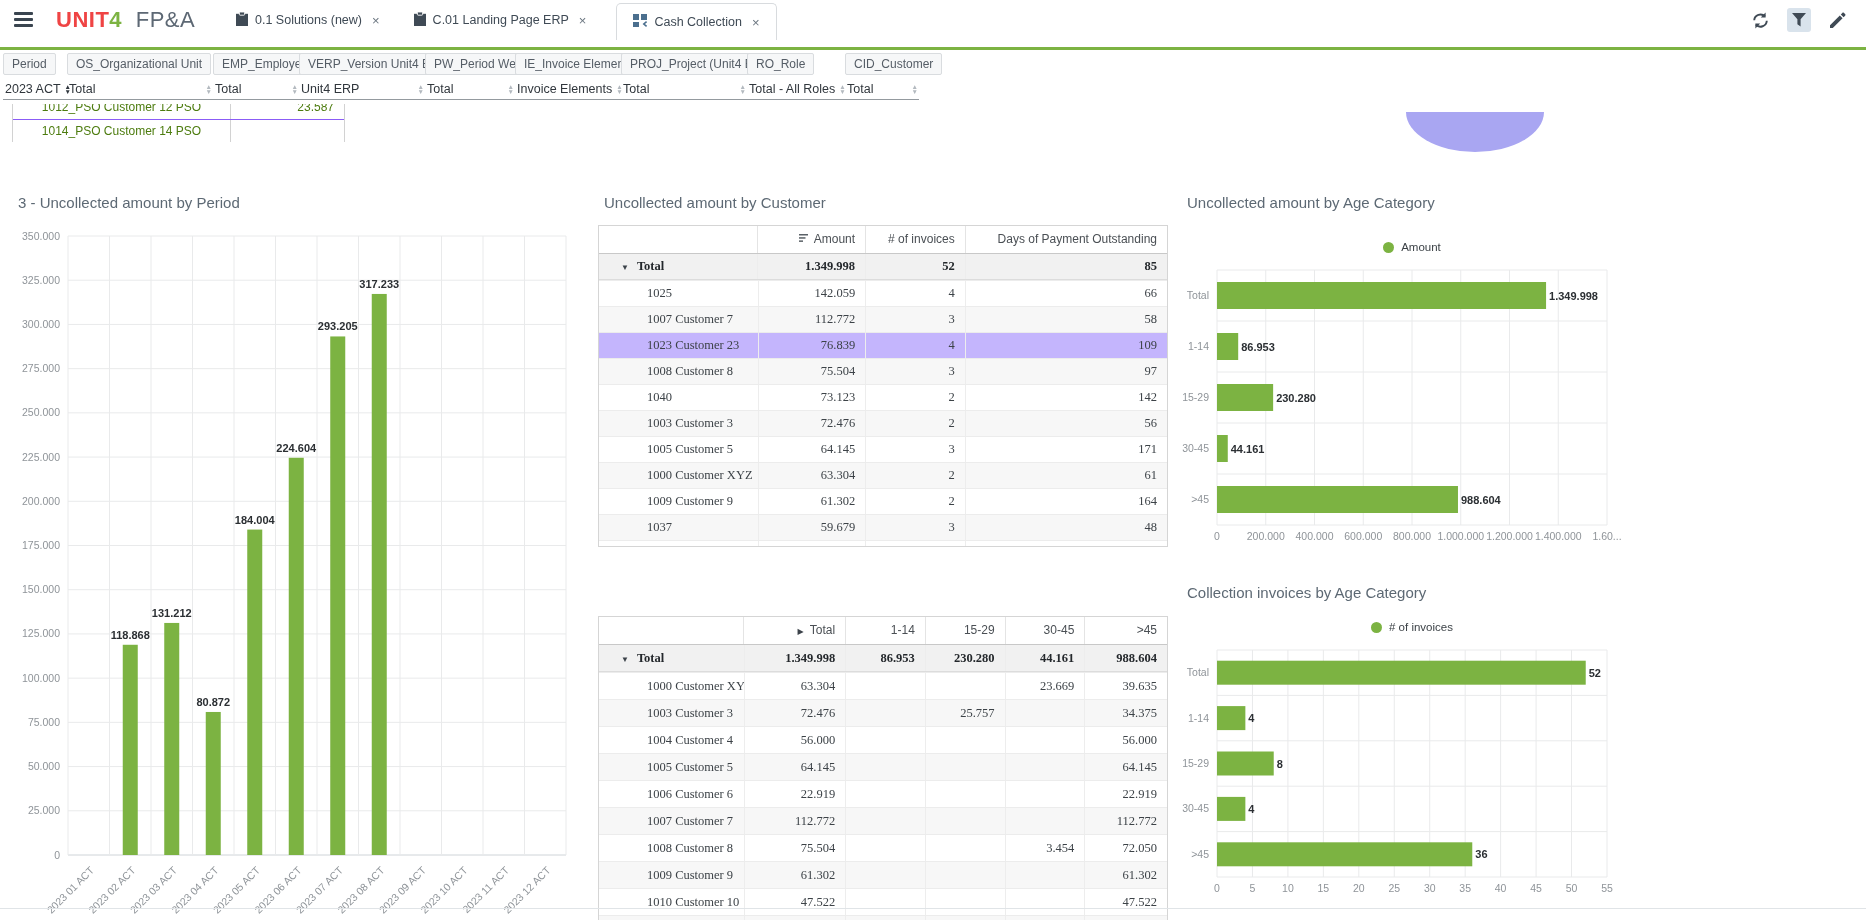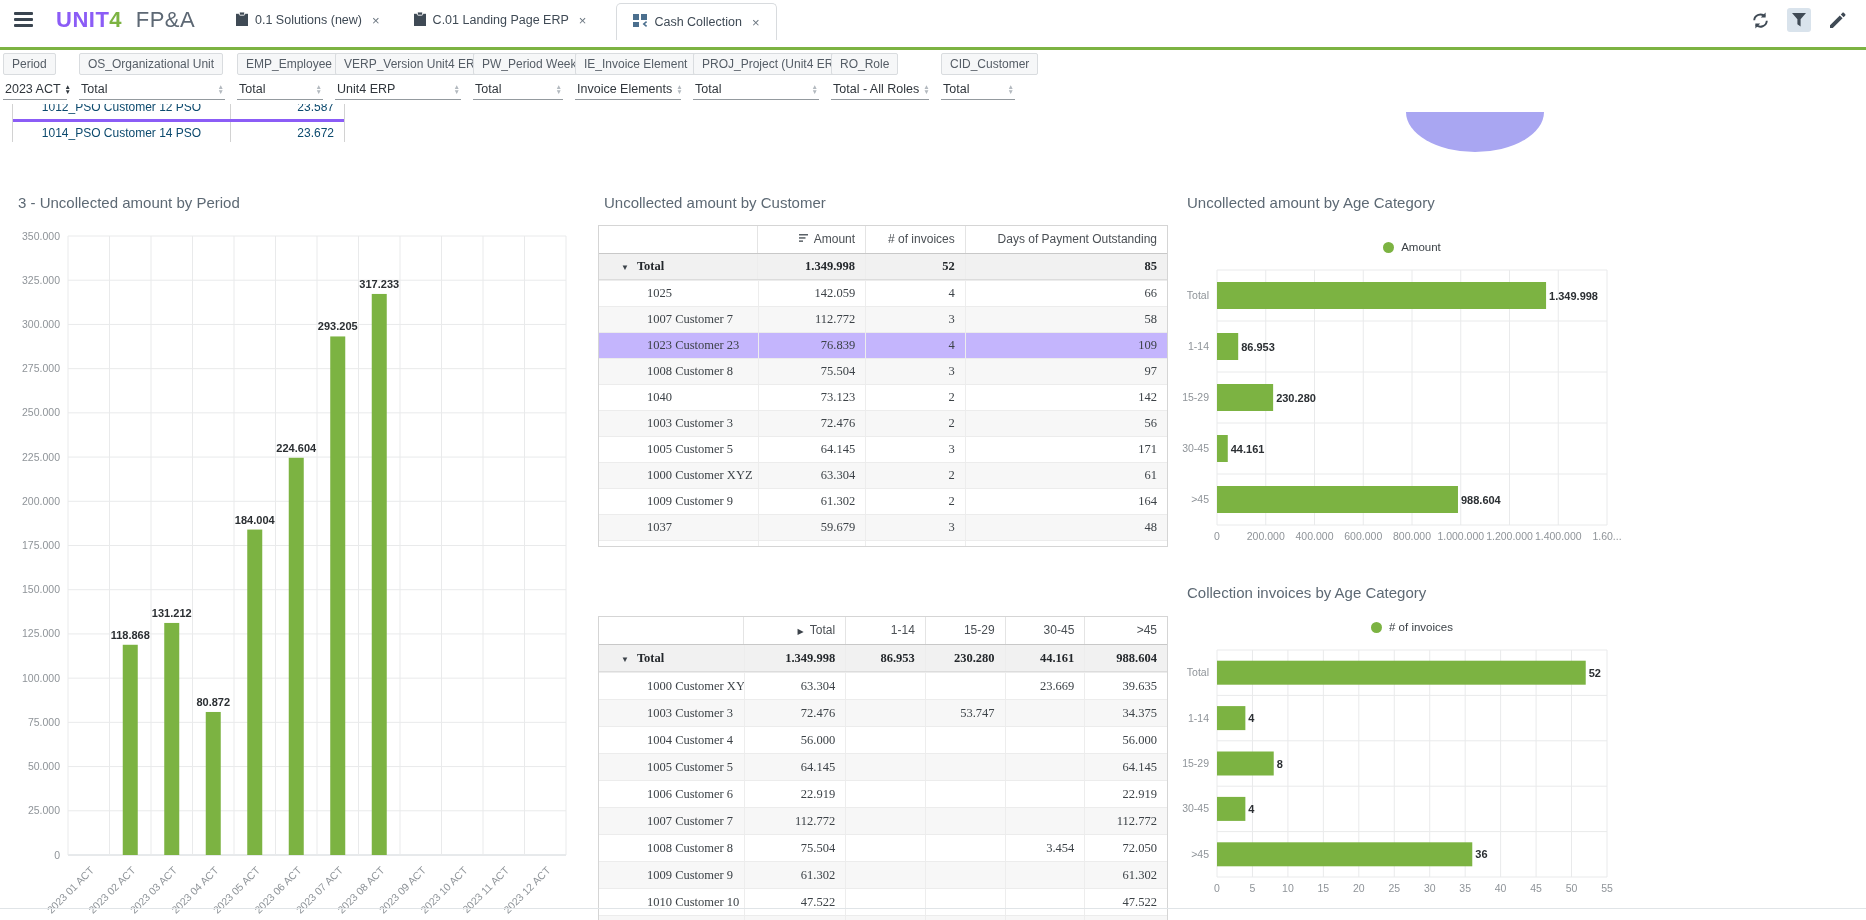--- a/index.html
+++ b/index.html
@@ -3,46 +3,46 @@
 <meta charset="utf-8">
 <style>
   * { margin:0; padding:0; box-sizing:border-box; }
   html,body { width:1866px; height:920px; background:#fff; overflow:hidden;
     font-family:"Liberation Sans", sans-serif; }
   
   .topbar{position:absolute;left:0;top:0;width:1866px;height:40px;background:#fff;}
   .hamburger{position:absolute;left:14px;top:12px;width:20px;height:16px;cursor:pointer;}
   .hamburger span{display:block;width:19px;height:2.6px;background:#3a4550;border-radius:1px;margin-bottom:3.6px;}
   .logo{position:absolute;left:56px;top:7px;font-size:22px;font-weight:bold;letter-spacing:.5px;}
-  .lg-unit{color:#8b5cf6;text-align:right;} .lg-4{color:#7cb342;} 
+  .lg-unit{color:#ef4444;text-align:right;} .lg-4{color:#7cb342;} 
   .lg-prod{color:#5d6874;font-weight:normal;margin-left:7px;margin-top:8px;}
   .tabs{position:absolute;left:232px;top:0;height:40px;display:flex;align-items:stretch;gap:26px;}
   .tab{display:flex;align-items:center;gap:7px;font-size:12.5px;color:#3f4a55;cursor:pointer;padding:0 4px;}
   .tab.active{border:1px solid #d8dbde;border-bottom:none;border-radius:5px 5px 0 0;background:#fff;padding:0 16px;margin-top:3px;}
   .tab .x{color:#6b7680;font-size:13px;margin-left:3px;}
   .actions{position:absolute;right:16px;top:0;height:40px;display:flex;align-items:center;gap:15px;}
   .act{display:flex;align-items:center;justify-content:center;width:24px;height:24px;cursor:pointer;}
   .act.hl{background:#d9e3ec;border-radius:3px;}
   
   .green-line{position:absolute;left:0;top:47px;width:1866px;height:3px;}
   
-  .filterbar{position:absolute;left:3px;top:53px;display:flex;gap:12px;align-items:flex-end;}
+  .filterbar{position:absolute;left:3px;top:53px;display:flex;gap:0;align-items:flex-end;}
   .fgroup{display:flex;flex-direction:column;}
   .fchip{align-self:flex-start;background:#f6f7f8;border:1px solid #d9dcdf;border-radius:2px;
     padding:3px 8px;font-size:12px;color:#555d66;white-space:nowrap;cursor:pointer;}
   .fdrop{margin-top:7px;border-bottom:1px solid #949a9f;padding:0 1px 3px 2px;display:flex;
     justify-content:space-between;align-items:center;cursor:pointer;}
   .fval{font-size:12.5px;color:#30363c;white-space:nowrap;}
   .spin{display:flex;flex-direction:column;font-size:6.5px;line-height:5.5px;color:#b3b9bf;margin-left:4px;}
   .spin.dark{color:#2f363d;}
   
   .peek{position:absolute;left:12px;top:104px;width:333px;height:38px;overflow:hidden;}
   .peek-in{position:relative;top:-9px;border:1px solid #d2d2d2;background:#fff;}
-  .peek-row{display:flex;height:23px;line-height:23px;font-size:12px;color:#0c4a6e;}
-  .peek-row + .peek-row{border-top:3px solid #8b5cf6;}
+  .peek-row{display:flex;height:23px;line-height:23px;font-size:12px;color:#4d7c0f;}
+  .peek-row + .peek-row{border-top:1px solid #8b5cf6;flex-direction:column;}
   .peek-name{width:218px;text-align:center;border-right:1px solid #d2d2d2;}
   .peek-val{flex:1;text-align:right;padding-right:10px;}
   
   .sect-title{position:absolute;font-size:15px;color:#5d6974;white-space:nowrap;}
   
   svg{position:absolute;overflow:visible;}
   svg text{font-family:"Liberation Sans",sans-serif;}
   .ax{font-size:10.5px;fill:#8f9499;}
   .blabel{font-size:11px;font-weight:bold;fill:#2b2f33;}
   .legend{position:absolute;left:1217px;width:390px;display:flex;justify-content:center;
@@ -420,21 +420,21 @@
       <div class="td num" style="width: 102px;">63.304</div>
       <div class="td num" style="width: 80px;"></div>
       <div class="td num" style="width: 80px;"></div>
       <div class="td num" style="width: 80px;">23.669</div>
       <div class="td num" style="width: 83px;">39.635</div>
     </div>
     <div class="tr" style="height: 27px; line-height: 26px; background: rgb(247, 247, 247);">
       <div class="td" style="width: 145px; padding-left: 48px;">1003 Customer 3</div>
       <div class="td num" style="width: 102px;">72.476</div>
       <div class="td num" style="width: 80px;"></div>
-      <div class="td num" style="width: 80px;">53.747</div>
+      <div class="td num" style="width: 80px;">25.757</div>
       <div class="td num" style="width: 80px;"></div>
       <div class="td num" style="width: 83px;">34.375</div>
     </div>
     <div class="tr" style="height: 27px; line-height: 26px; background: rgb(255, 255, 255);">
       <div class="td" style="width: 145px; padding-left: 48px;">1004 Customer 4</div>
       <div class="td num" style="width: 102px;">56.000</div>
       <div class="td num" style="width: 80px;"></div>
       <div class="td num" style="width: 80px;"></div>
       <div class="td num" style="width: 80px;"></div>
       <div class="td num" style="width: 83px;">56.000</div>

